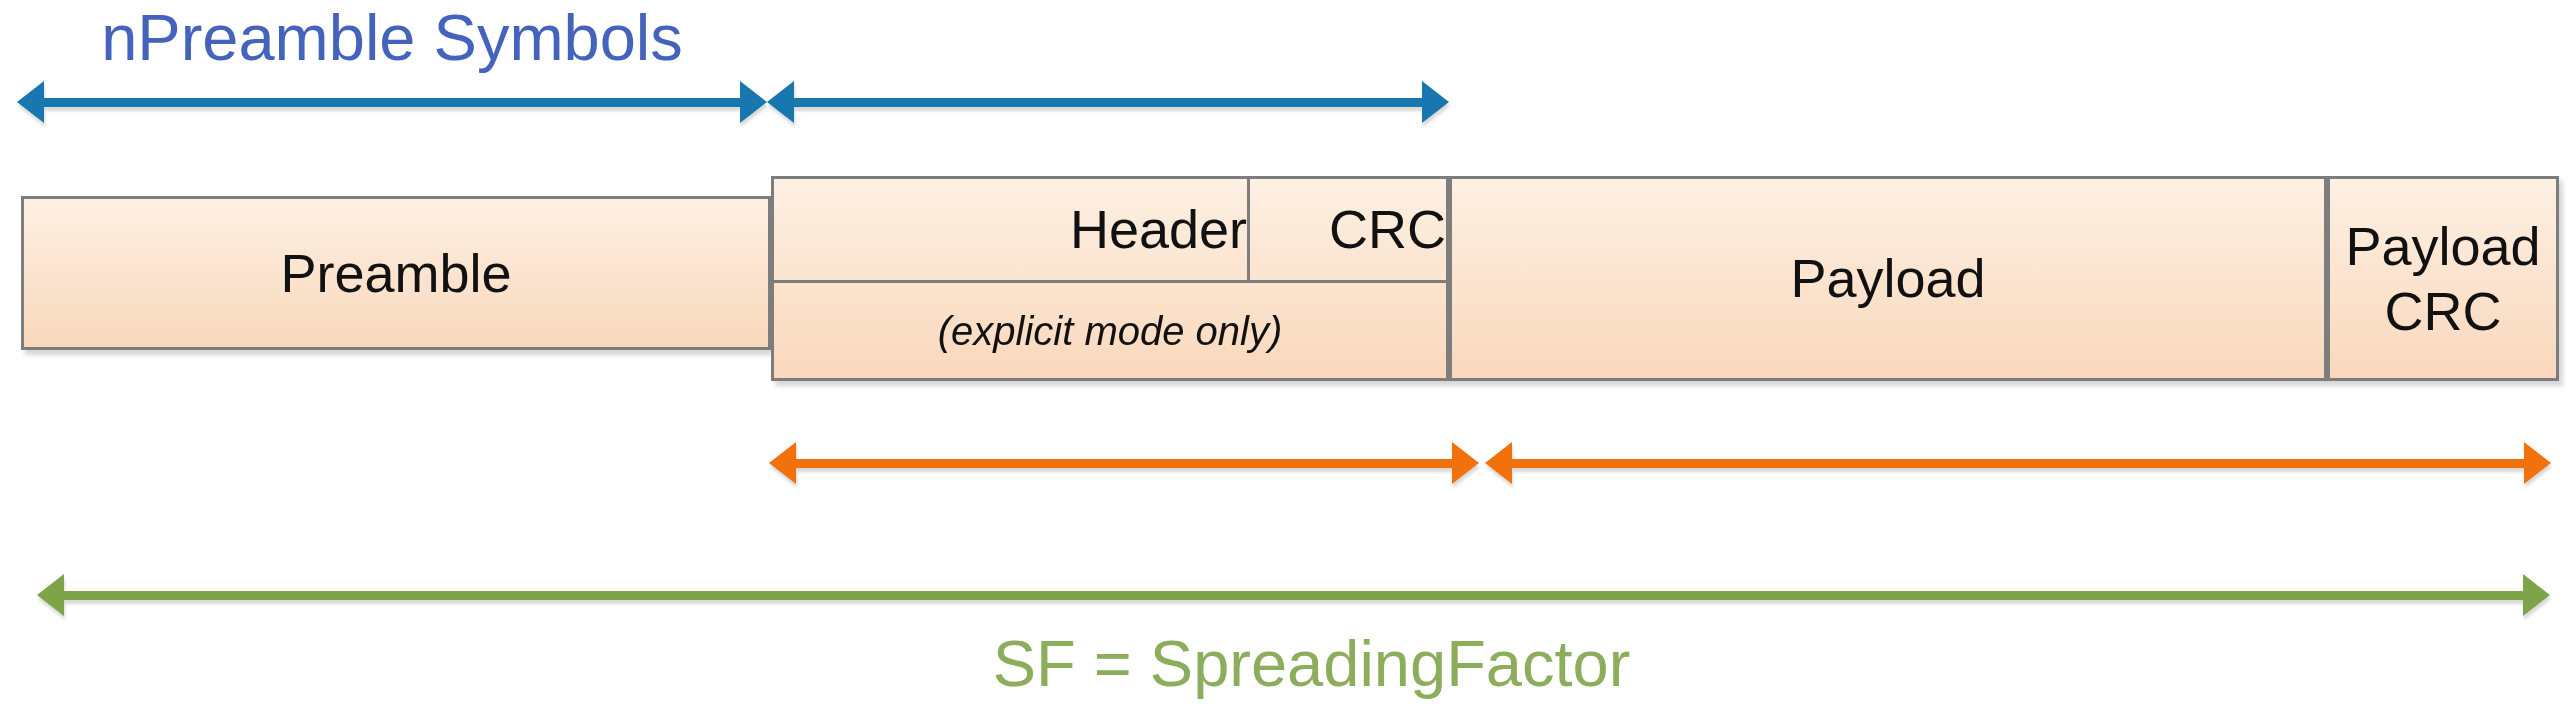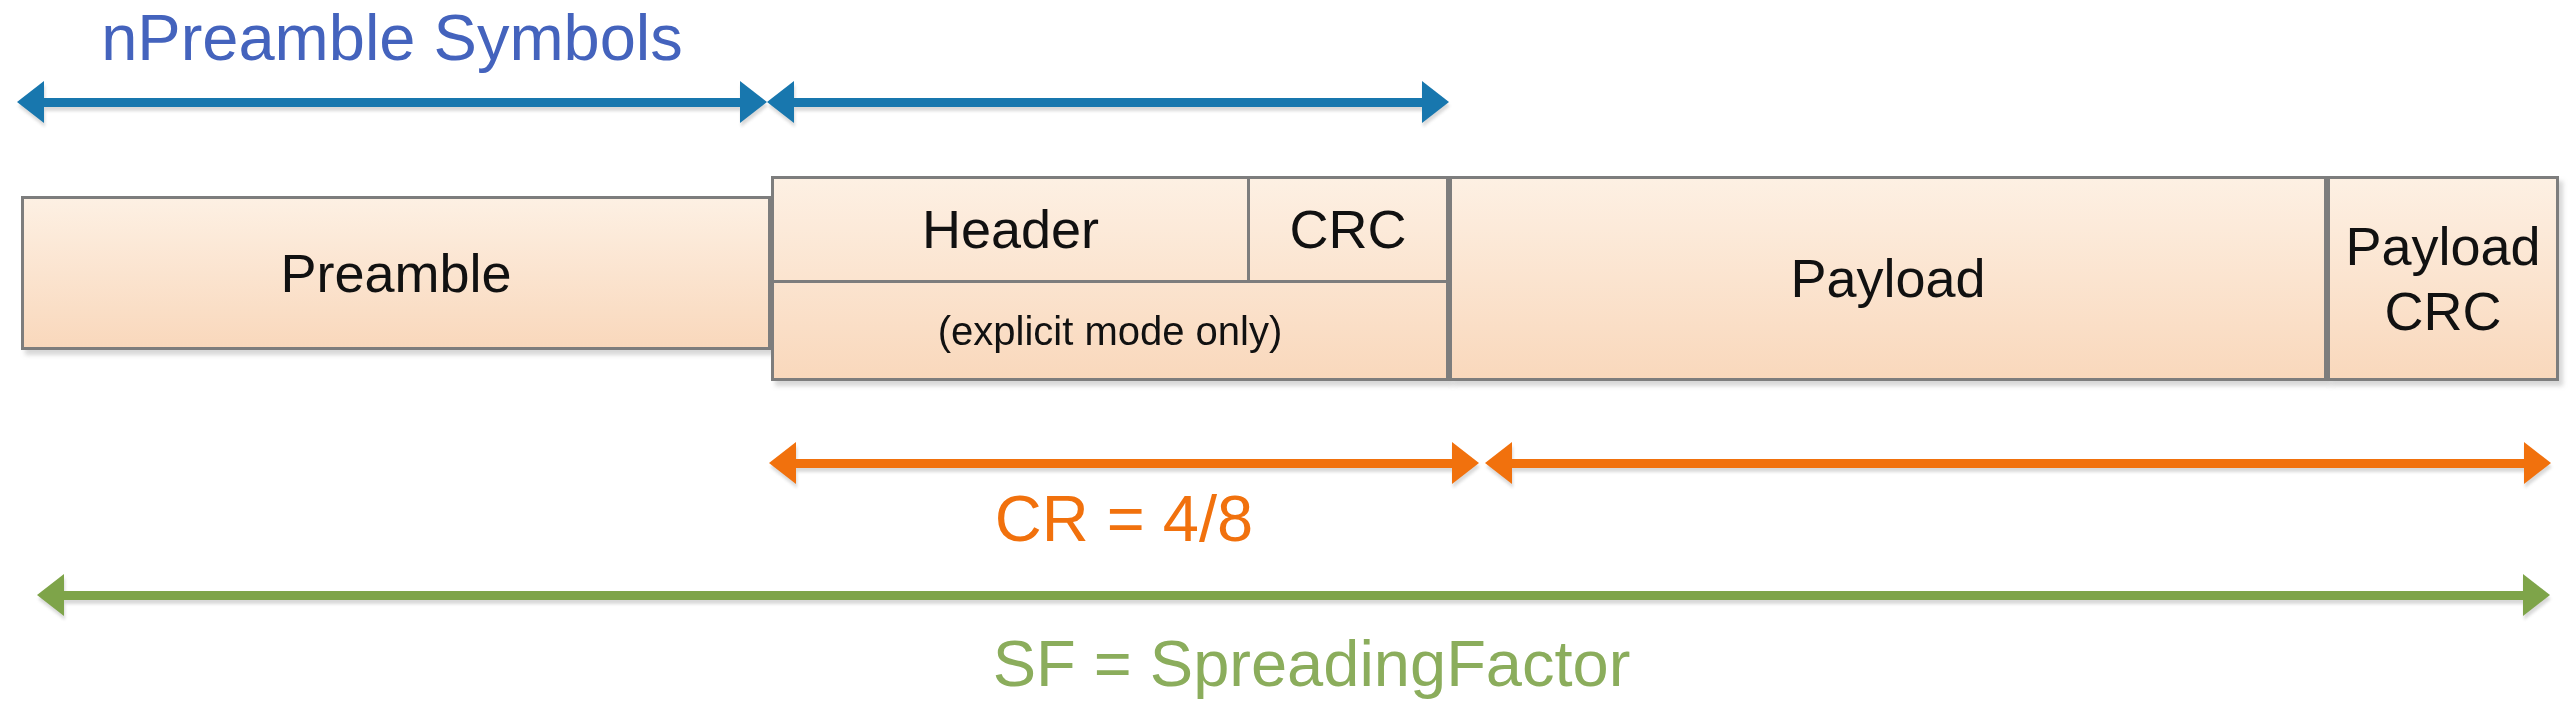--- a/index.html
+++ b/index.html
@@ -17,24 +17,24 @@
     border:3px solid var(--border-color);
     background:linear-gradient(180deg, var(--box-top) 0%, var(--box-bottom) 100%);
     box-shadow:3.7px 5.2px 4.5px rgba(140,140,140,0.35);
     display:flex; align-items:center; justify-content:center;
     color:var(--box-text); font-size:54px; line-height:1.2;
     text-align:center;
   }
   .box-label { white-space:pre-line; }
   .header-group { padding:0; display:block; }
   .hdr-top { display:flex; height:104px; box-sizing:border-box; border-bottom:3px solid var(--border-color); }
-  .hdr-cell { display:flex; align-items:center; justify-content:center; box-sizing:border-box; }
+  .hdr-cell { display:flex; align-items:center; justify-content:flex-end; box-sizing:border-box; }
   .hdr-header { width:476px; border-right:3px solid var(--border-color); }
   .hdr-crc { flex:1; }
-  .hdr-note { height:95px; display:flex; align-items:center; justify-content:center; font-size:40px; }
+  .hdr-note { height:95px; display:flex; align-items:center; justify-content:center; font-size:40px;font-style:italic; }
   
   .arrow { position:absolute; height:43px; filter:drop-shadow(1.5px 4.5px 1.5px rgba(170,170,170,0.45)); }
   .arrow .line { position:absolute; left:21px; right:21px; top:17px; height:9px; }
   .arrow .head { position:absolute; width:0; height:0; top:0;
                  border-top:21.7px solid transparent; border-bottom:21.7px solid transparent; }
   .arrow .head-l { left:0; }
   .arrow .head-r { right:0; }
   .arrow.blue .line { background:var(--blue-arrow); }
   .arrow.blue .head-l { border-right:27px solid var(--blue-arrow); }
   .arrow.blue .head-r { border-left:27px solid var(--blue-arrow); }
@@ -100,21 +100,20 @@
     <div class="line"></div>
     <div class="head head-l"></div>
     <div class="head head-r"></div>
   </div>
   <div class="arrow orange" style="left:1485px; top:442px; width:1066px;">
     <div class="line"></div>
     <div class="head head-l"></div>
     <div class="head head-r"></div>
   </div>
 
-  <div class="ann orange" style="left:769px; top:481px; width:710px;">CR = 4/8</div>
 
   <div class="arrow green" style="left:37px; top:574px; width:2513px;">
     <div class="line"></div>
     <div class="head head-l"></div>
     <div class="head head-r"></div>
   </div>
 
   <div class="ann green" style="left:37px; top:626px; width:2549px;">SF = SpreadingFactor</div>
 
 </div>

